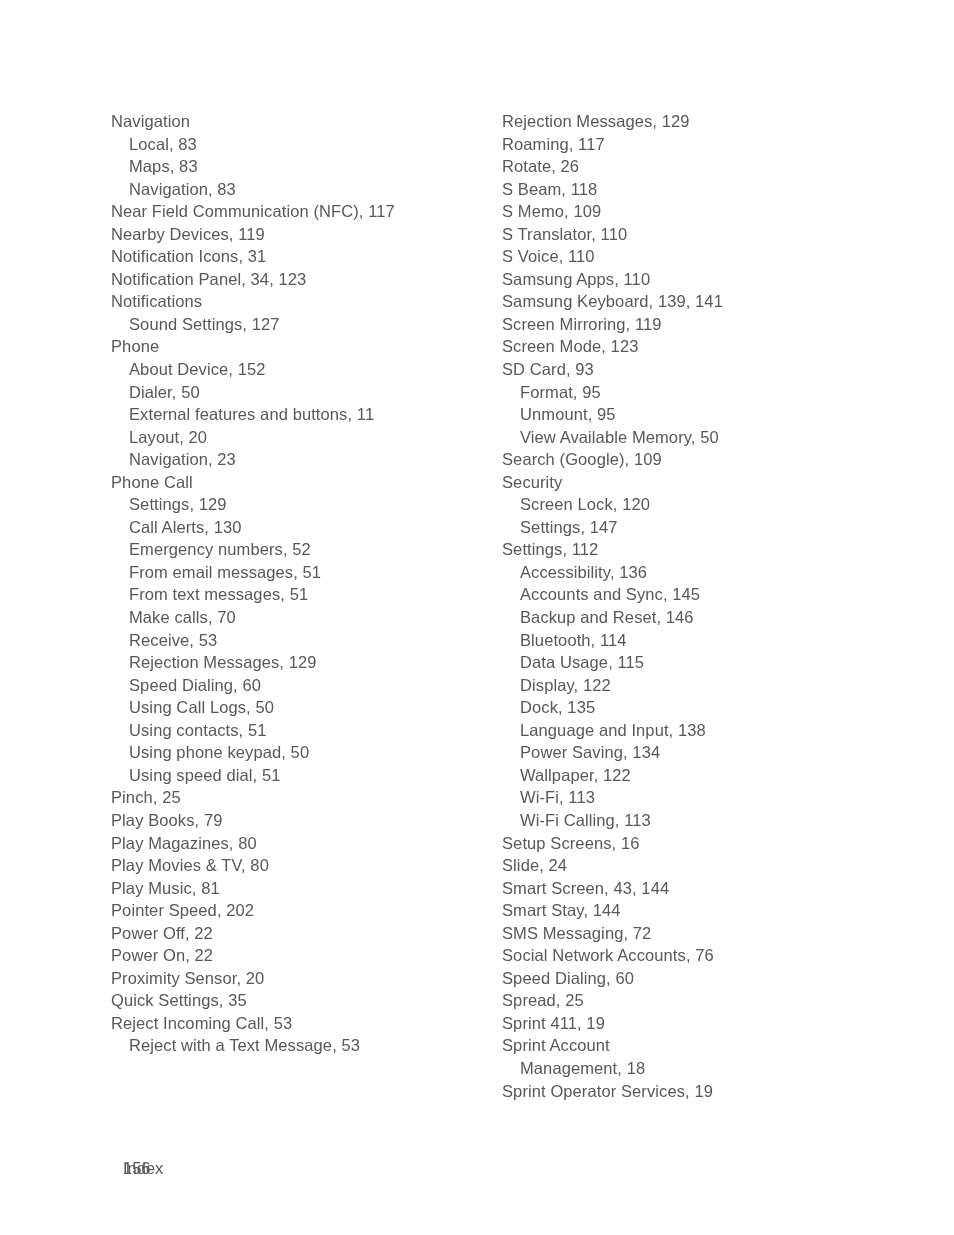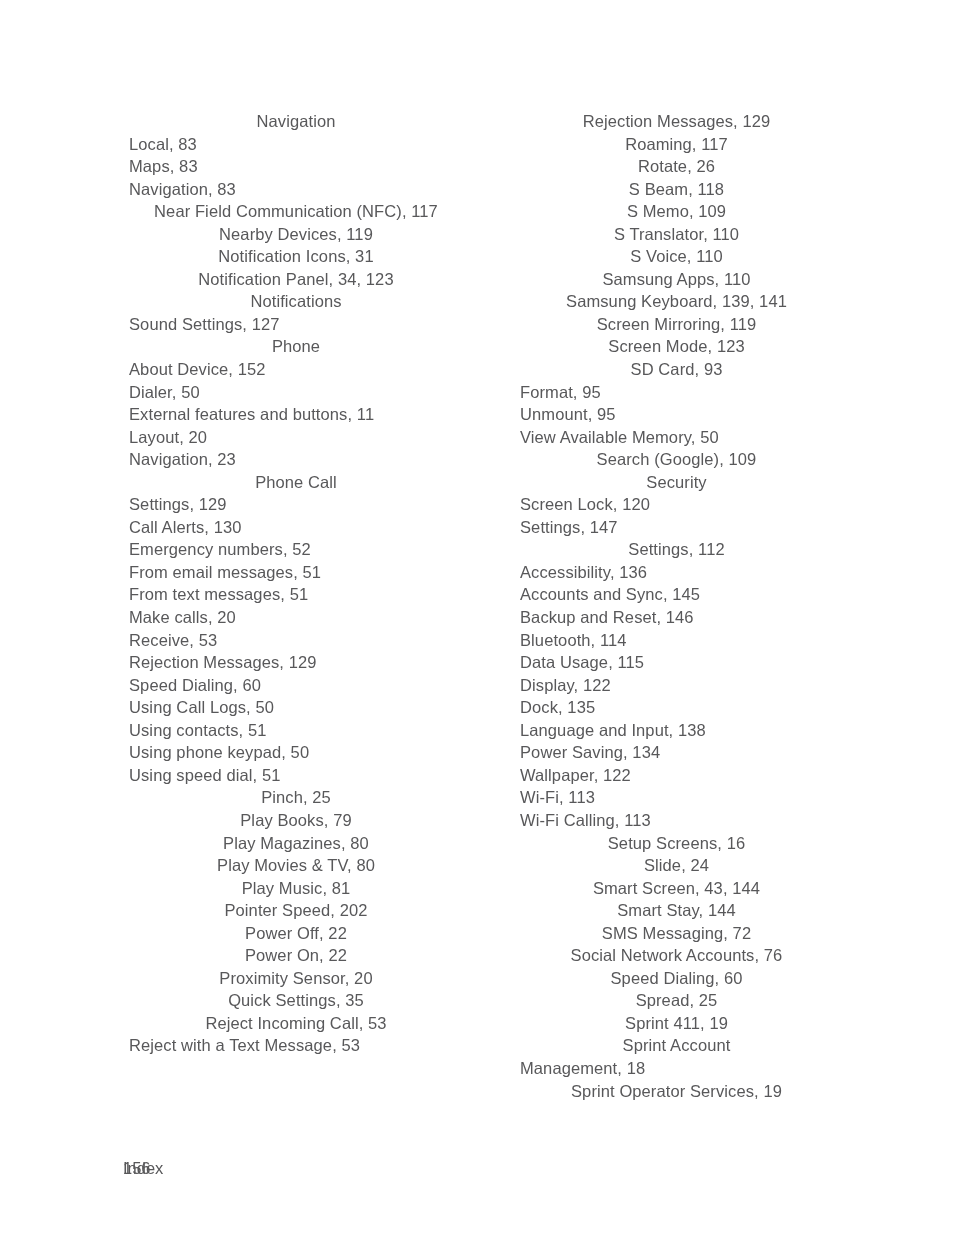--- a/index.html
+++ b/index.html
@@ -38,21 +38,21 @@
   .index-column.right {
     padding-left: 21px;
     box-sizing: border-box;
   }
   .entry {
     font-size: 16.5px;
     line-height: 22.55px;
     white-space: nowrap;
     letter-spacing: 0.1px;
   }
-  .entry.lvl0 { padding-left: 0px; text-align: center; }
+  .entry.lvl0 { padding-left: 0px; }
   .entry.lvl1 { padding-left: 18px; }
 
   .footer {
     position: absolute;
     left: 111px;
     top: 1157px;
     width: 740px;
     height: 24px;
     margin-left: 12px;
   }
@@ -97,21 +97,21 @@
         <div class="entry lvl1">Dialer, 50</div>
         <div class="entry lvl1">External features and buttons, 11</div>
         <div class="entry lvl1">Layout, 20</div>
         <div class="entry lvl1">Navigation, 23</div>
         <div class="entry lvl0">Phone Call</div>
         <div class="entry lvl1">Settings, 129</div>
         <div class="entry lvl1">Call Alerts, 130</div>
         <div class="entry lvl1">Emergency numbers, 52</div>
         <div class="entry lvl1">From email messages, 51</div>
         <div class="entry lvl1">From text messages, 51</div>
-        <div class="entry lvl1">Make calls, 20</div>
+        <div class="entry lvl1">Make calls, 70</div>
         <div class="entry lvl1">Receive, 53</div>
         <div class="entry lvl1">Rejection Messages, 129</div>
         <div class="entry lvl1">Speed Dialing, 60</div>
         <div class="entry lvl1">Using Call Logs, 50</div>
         <div class="entry lvl1">Using contacts, 51</div>
         <div class="entry lvl1">Using phone keypad, 50</div>
         <div class="entry lvl1">Using speed dial, 51</div>
         <div class="entry lvl0">Pinch, 25</div>
         <div class="entry lvl0">Play Books, 79</div>
         <div class="entry lvl0">Play Magazines, 80</div>

